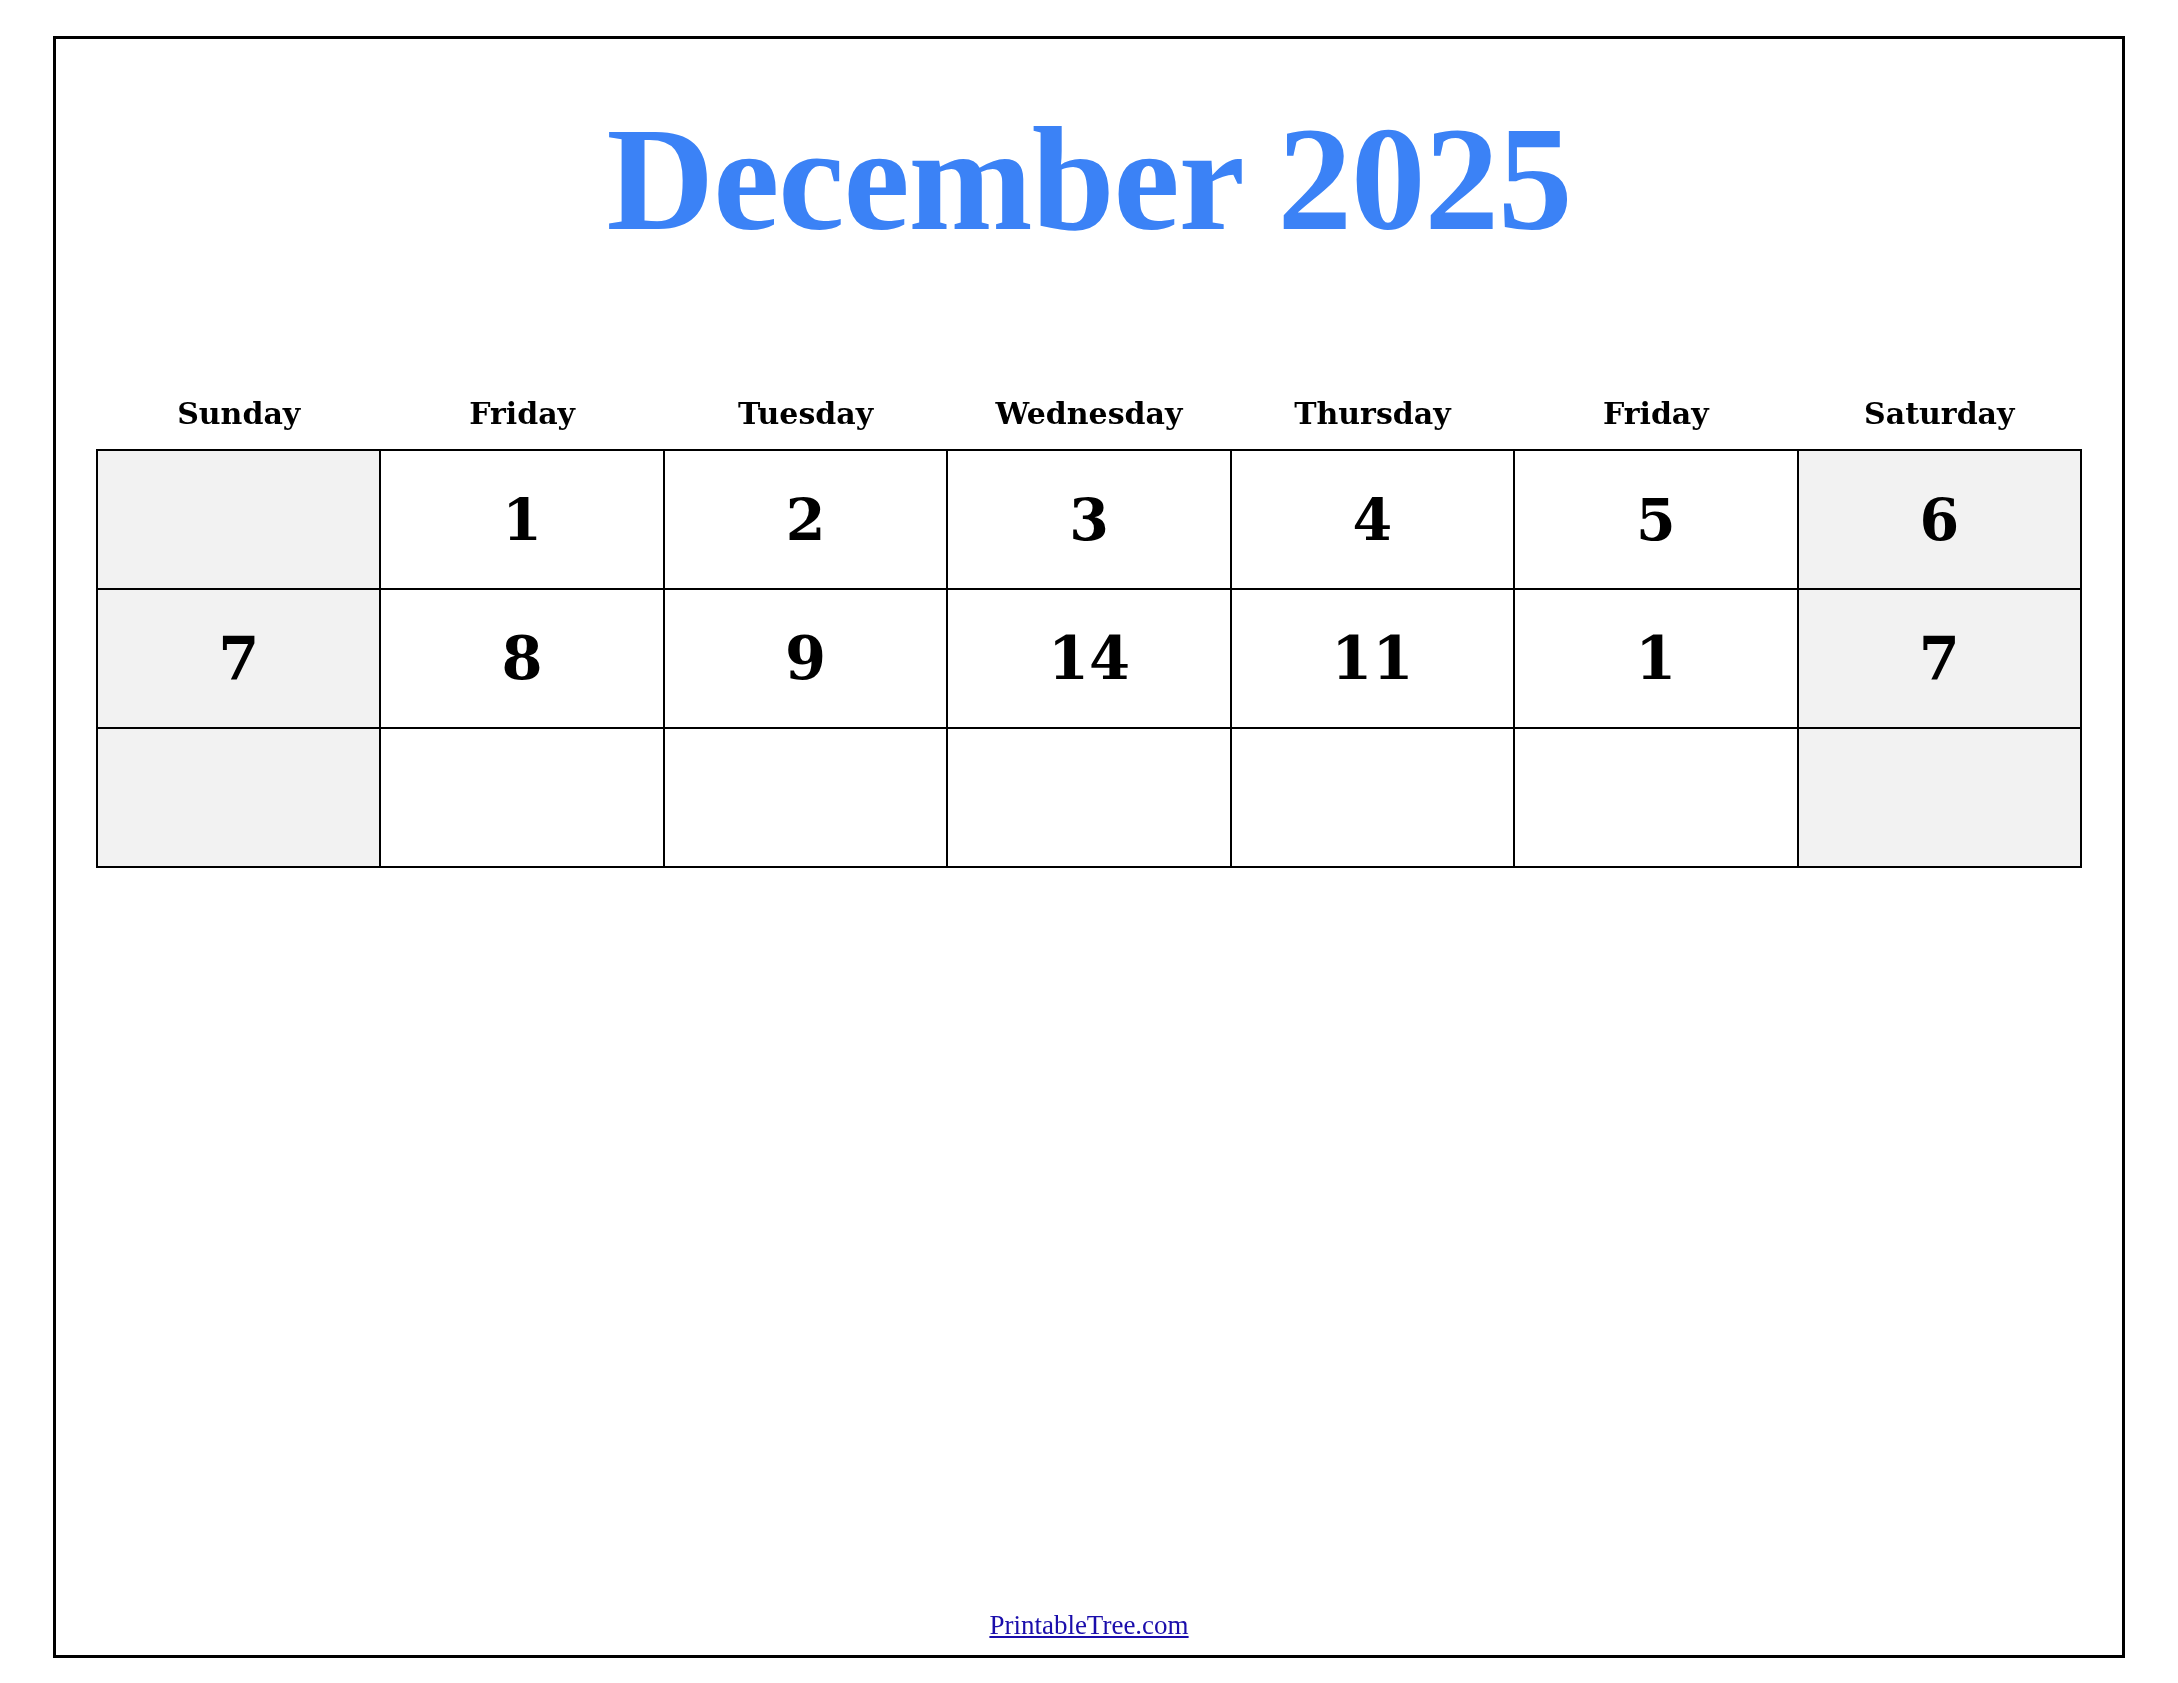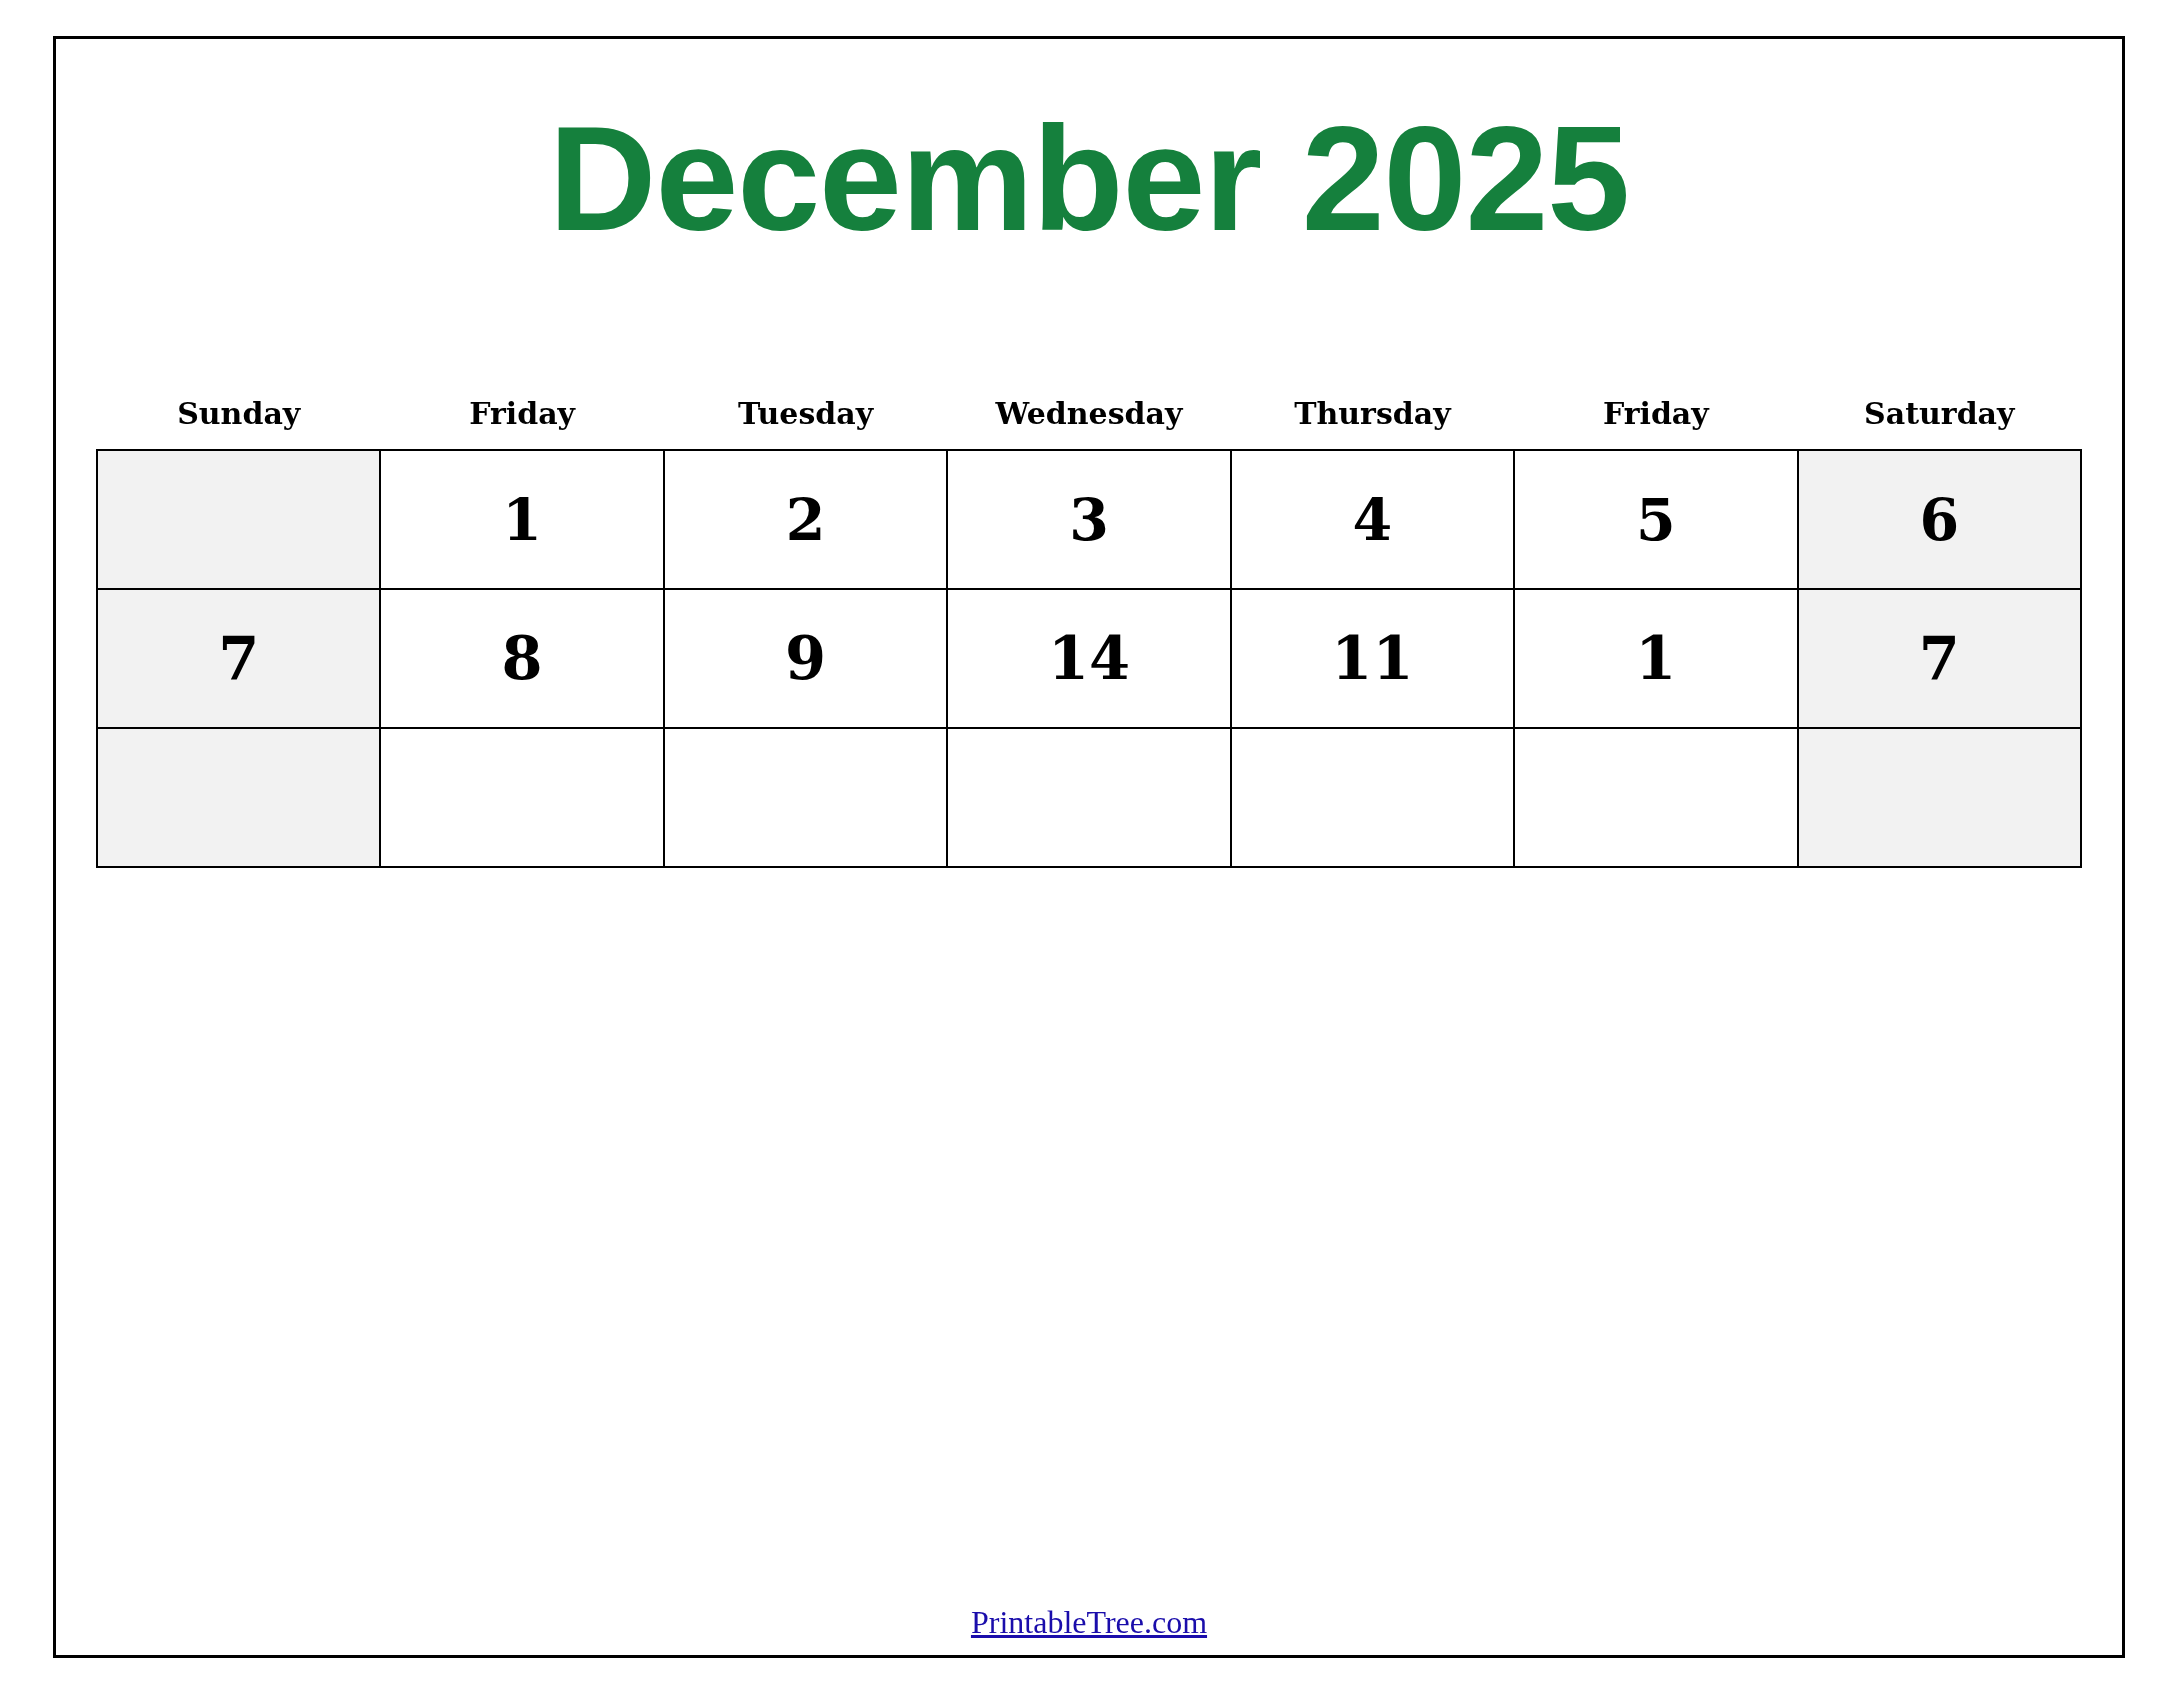--- a/index.html
+++ b/index.html
@@ -25,26 +25,26 @@
     width: 100%;
     height: 1622px;
     border: 3px solid #000000;
     background: #ffffff;
     position: relative;
     display: flex;
     flex-direction: column;
   }
   .title {
     text-align: center;
-    font-family: Liberation Sans, sans-serif;
+    font-family: Liberation Serif, serif;
     font-weight: 700;
     font-size: 149px;
     line-height: 1;
     letter-spacing: -1px;
-    color: #15803d;
+    color: #3b82f6;
     margin-top: 65px;
     margin-bottom: 0;
     white-space: nowrap;
   }
   .grid-wrap {
     margin: 0 40px;
     margin-top: 111px;
   }
   table.cal {
     width: 100%;
@@ -85,21 +85,21 @@
   }
   .footer {
     position: absolute;
     bottom: 14px;
     left: 0;
     right: 0;
     text-align: center;
   }
   .footer a {
     font-family: "Liberation Serif", serif;
-    font-size: 32px;
+    font-size: 27px;
     color: #1a0dab;
     text-decoration: underline;
   }
 </style>
 </head>
 <body>
 
 <div class="page">
   <div class="sheet">
 

